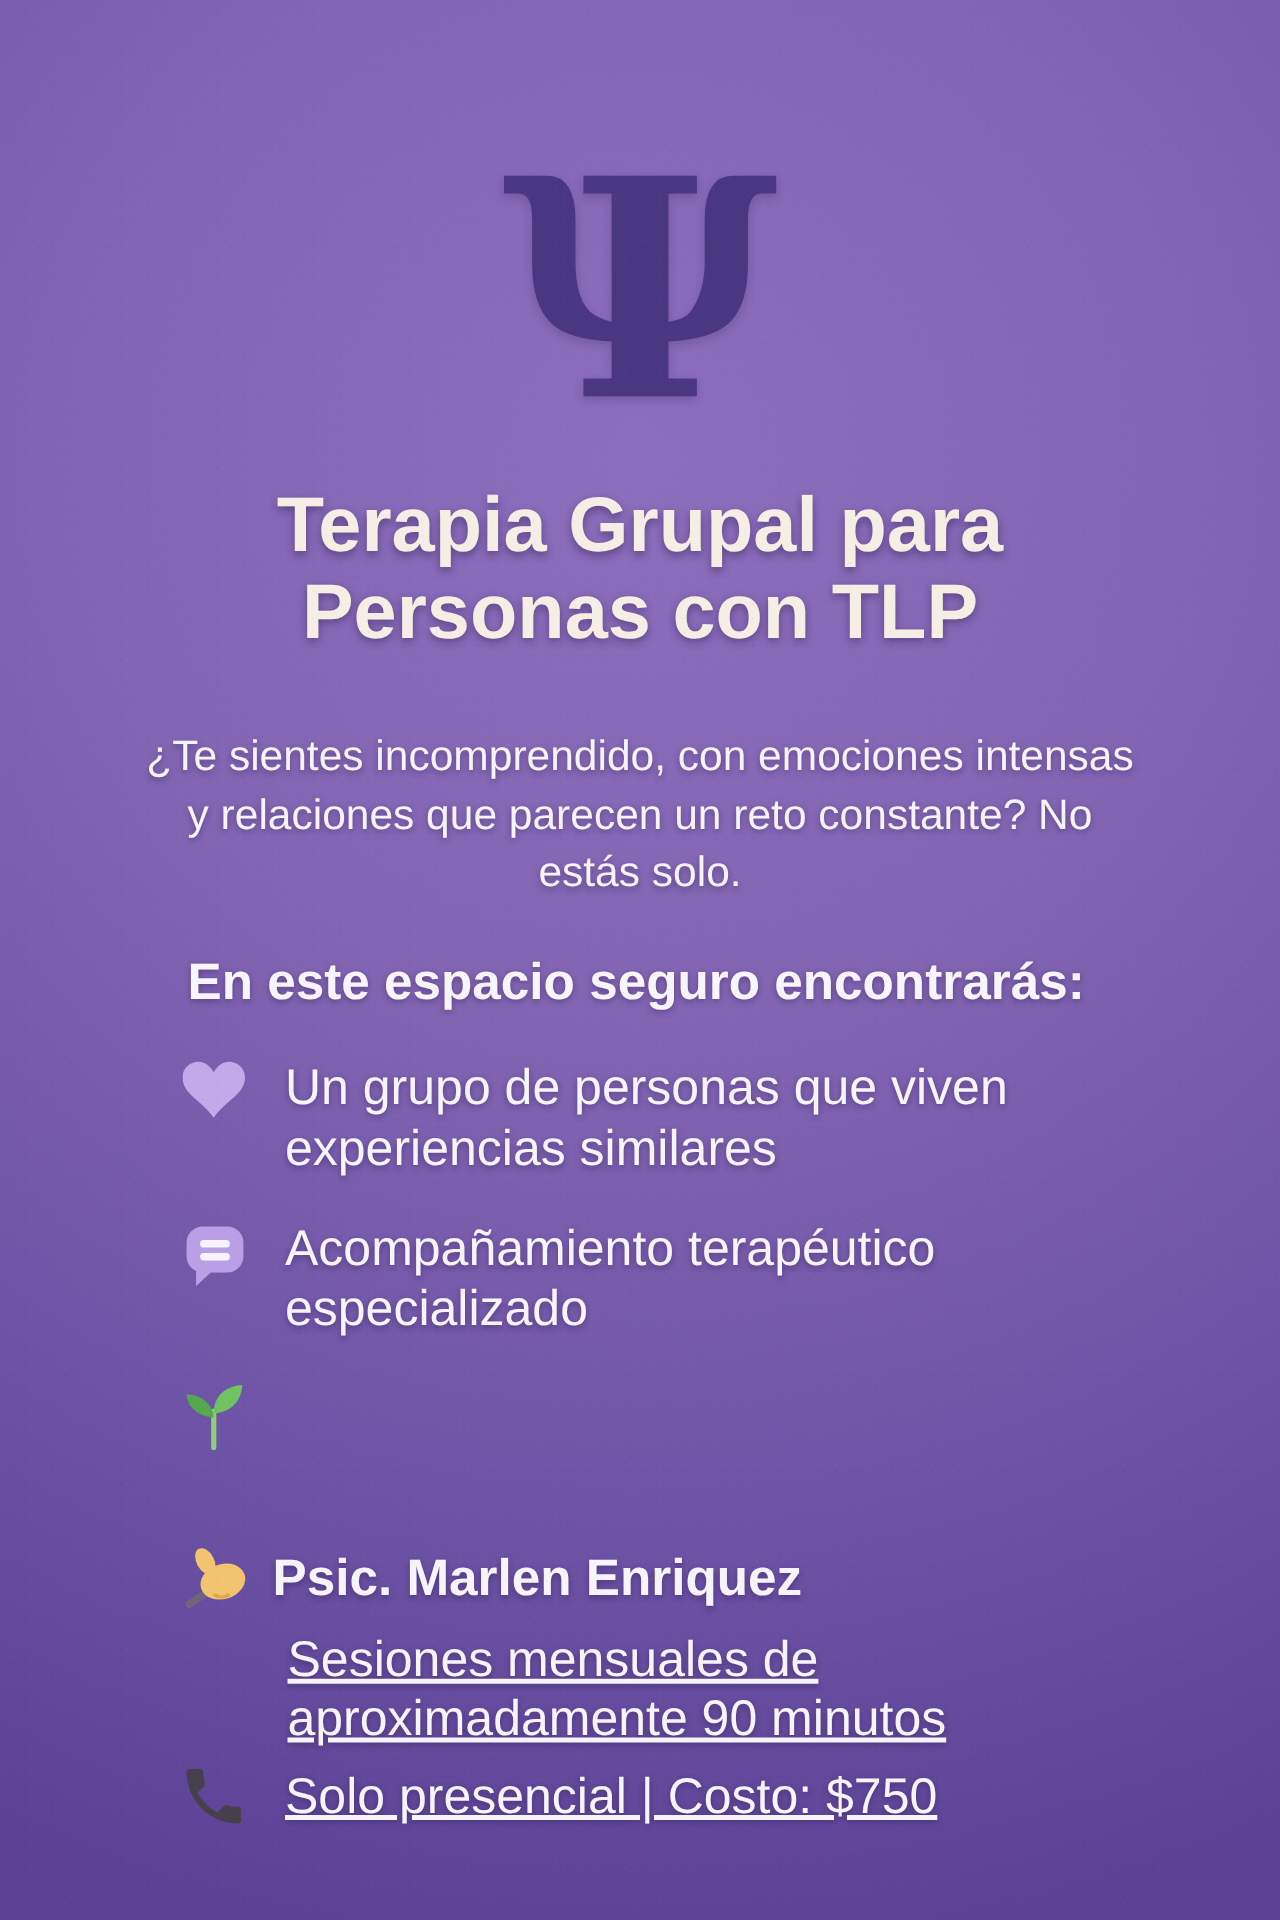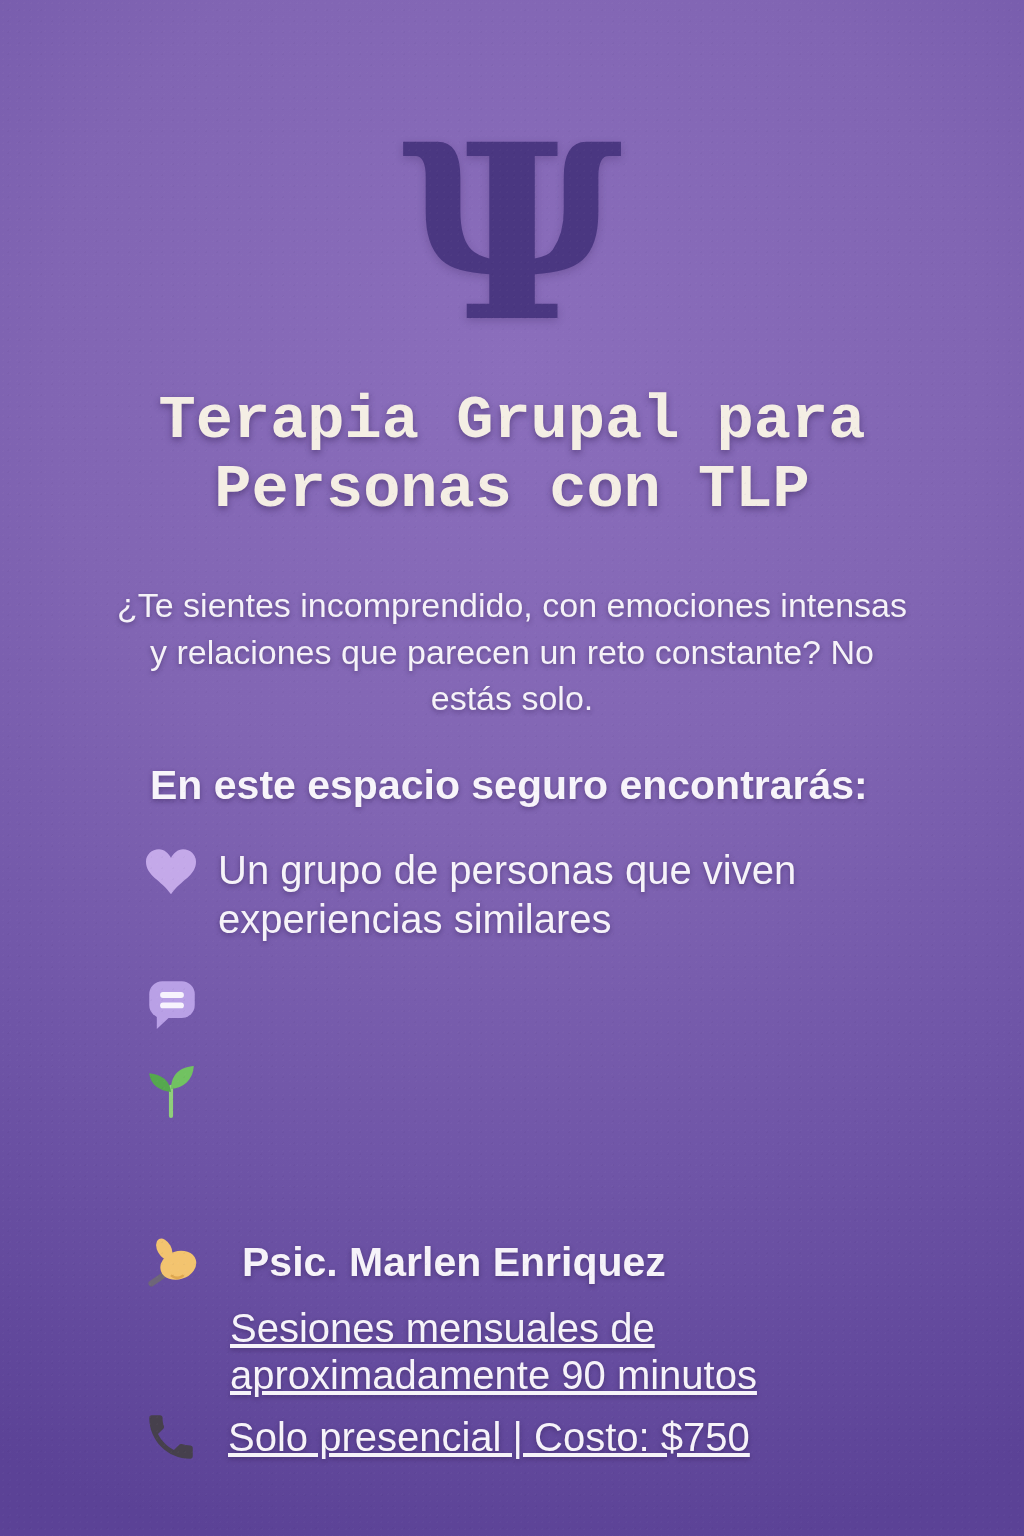--- a/index.html
+++ b/index.html
@@ -38,21 +38,21 @@
     text-shadow: 0 3px 8px rgba(42,24,74,.22);
     margin: 0;
   }
   .title {
     position: absolute;
     top: 386px; left: 50%;
     transform: translateX(-50%);
     width: 760px;
     margin: 0;
     text-align: center;
-    font-family: Liberation Mono, monospace;
+    font-family: Liberation Sans, sans-serif;
     font-weight: 700;
     font-size: 62px;
     line-height: 1.12;
     color: #f4eee4;
     text-shadow: 0 3px 7px rgba(40,22,72,.45);
   }
   .intro {
     position: absolute;
     top: 582px; left: 50%;
     transform: translateX(-50%);
@@ -76,37 +76,37 @@
   .benefits {
     position: absolute;
     left: 146px; top: 846px;
     width: 780px;
     margin: 0; padding: 0;
     list-style: none;
   }
   .benefit {
     display: flex;
     align-items: flex-start;
-    gap: 20px;
+    gap: 30px;
     margin-bottom: 31px;
   }
   .benefit .icon-box { flex: 0 0 52px; height: 52px; margin-top: 3px; }
   .icon-box svg { display: block; }
   .benefit-text {
     font-size: 40px;
     line-height: 1.22;
     max-width: 680px;
     text-shadow: 0 2px 5px rgba(40,22,72,.42);
   }
   .therapist-row {
     position: absolute;
     left: 146px; top: 1236px;
     display: flex;
     align-items: center;
-    gap: 40px;
+    gap: 16px;
   }
   .therapist-row .icon-box { flex: 0 0 56px; height: 52px; }
   .therapist-name {
     font-size: 41px;
     font-weight: 700;
     text-shadow: 0 2px 5px rgba(40,22,72,.42);
   }
   .schedule-text {
     position: absolute;
     left: 230px; top: 1305px;
@@ -154,20 +154,21 @@
     </li>
     <li class="benefit">
       <span class="icon-box">
         <svg width="52" height="52" viewBox="0 0 48 48">
           <rect x="3" y="3" width="42" height="34" rx="12" fill="#b9a0e6"></rect>
           <path d="M10,32 L10,47 L25,33 Z" fill="#b9a0e6"></path>
           <rect x="13" y="13" width="22" height="5.5" rx="2.7" fill="#f7f3fd"></rect>
           <rect x="13" y="22.5" width="22" height="5.5" rx="2.7" fill="#f7f3fd"></rect>
         </svg>
       </span>
+      <span class="benefit-text">Acompañamiento terapéutico especializado</span>
     </li>
     <li class="benefit">
       <span class="icon-box">
         <svg width="50" height="54" viewBox="0 0 48 52">
           <path d="M24,50 C24,38 24,30 24,22" stroke="#8fce7a" stroke-width="4" fill="none" stroke-linecap="round"></path>
           <path d="M24,24 C24,10 33,3 46,2 C45,16 36,23 24,24 Z" fill="#71c261"></path>
           <path d="M24,27 C13,26 4,20 3,9 C16,10 23,17 24,27 Z" fill="#55a84e"></path>
         </svg>
       </span>
     </li>

